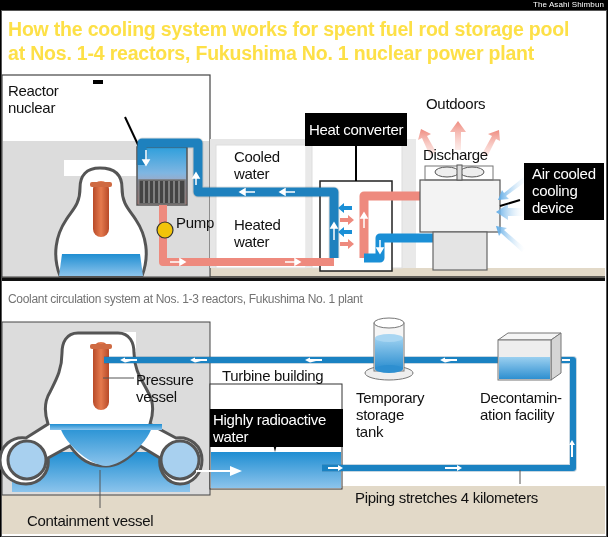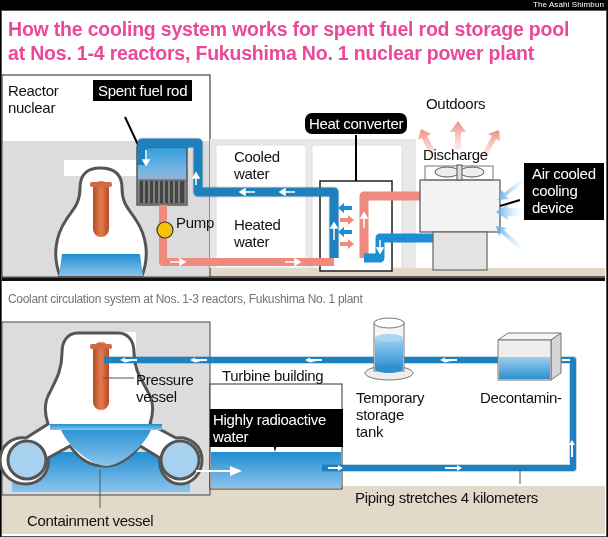--- a/index.html
+++ b/index.html
@@ -1,19 +1,19 @@
 <!DOCTYPE html>
 <html><head>
 <meta charset="utf-8">
 <style>
   html, body { margin:0; padding:0; }
   body { width:608px; height:537px; background:#000; font-family:"Liberation Sans", sans-serif; position:relative; overflow:hidden; }
   .credit { position:absolute; right:4px; top:0; height:26px; font-size:8px; line-height:10px; color:#fff; letter-spacing:0.1px; }
   .frame { position:absolute; left:1px; top:10px; width:604px; height:525px; background:#fff; border:1px solid #555; }
-  .title { position:absolute; left:8px; top:17px; font-size:19.5px; font-weight:bold; line-height:24px; color:#ec4899; letter-spacing:-0.2px; }
+  .title { position:absolute; left:8px; top:17px; font-size:19.5px; font-weight:bold; line-height:24px; color:#fde047; letter-spacing:-0.2px; }
   .title div { white-space:nowrap; }
   svg { position:absolute; left:0; top:0; }
   .lbl { position:absolute; font-size:15px; line-height:17px; color:#111; white-space:nowrap; letter-spacing:-0.3px; }
   .blk { position:absolute; background:#000; color:#fff; font-size:15px; line-height:17px; padding:2px 5px; white-space:nowrap; letter-spacing:-0.3px; }
   .sub { position:absolute; left:8px; top:292px; font-size:12px; color:#737373; white-space:nowrap; letter-spacing:-0.3px; }
 </style>
 </head>
 <body>
 
 <div class="credit">The Asahi Shimbun</div>
@@ -226,32 +226,31 @@
     <rect x="498" y="340" width="53" height="40" fill="#eee" stroke="#777"></rect>
     <rect x="499" y="357" width="51" height="22" fill="url(#tankGrad)"></rect>
   </g>
 </svg>
 
 <div class="lbl" style="left:8px;top:82px;">
   <div>Reactor</div>
   <div>nuclear</div>
 </div>
 <div class="blk" style="left:93px;top:80px;">
-  <div>Spent fuel rod</div>
 </div>
 <div class="lbl" style="left:176px;top:214px;">Pump</div>
 <div class="lbl" style="left:234px;top:148px;">
   <div>Cooled</div>
   <div>water</div>
 </div>
 <div class="lbl" style="left:234px;top:216px;">
   <div>Heated</div>
   <div>water</div>
 </div>
-<div class="blk" style="left:305px;top:113px;padding:2px 4px;border-radius:7px;">Heat converter</div>
+<div class="blk" style="left:305px;top:113px;padding:8px 4px;">Heat converter</div>
 <div class="lbl" style="left:426px;top:95px;">Outdoors</div>
 <div class="lbl" style="left:423px;top:146px;">Discharge</div>
 <div class="blk" style="left:524px;top:163px;padding:2px 8px 4px 8px;">
   <div>Air cooled</div>
   <div>cooling</div>
   <div>device</div>
 </div>
 
 <div class="sub">Coolant circulation system at Nos. 1-3 reactors, Fukushima No. 1 plant</div>
 <div class="lbl" style="left:136px;top:371px;">
@@ -263,15 +262,16 @@
   <div>Highly radioactive</div>
   <div>water</div>
 </div>
 <div class="lbl" style="left:356px;top:389px;">
   <div>Temporary</div>
   <div>storage</div>
   <div>tank</div>
 </div>
 <div class="lbl" style="left:480px;top:389px;">
   <div>Decontamin-</div>
+  <div>ation facility</div>
 </div>
 <div class="lbl" style="left:355px;top:489px;">Piping stretches 4 kilometers</div>
 <div class="lbl" style="left:27px;top:512px;">Containment vessel</div>
 
 </body></html>

